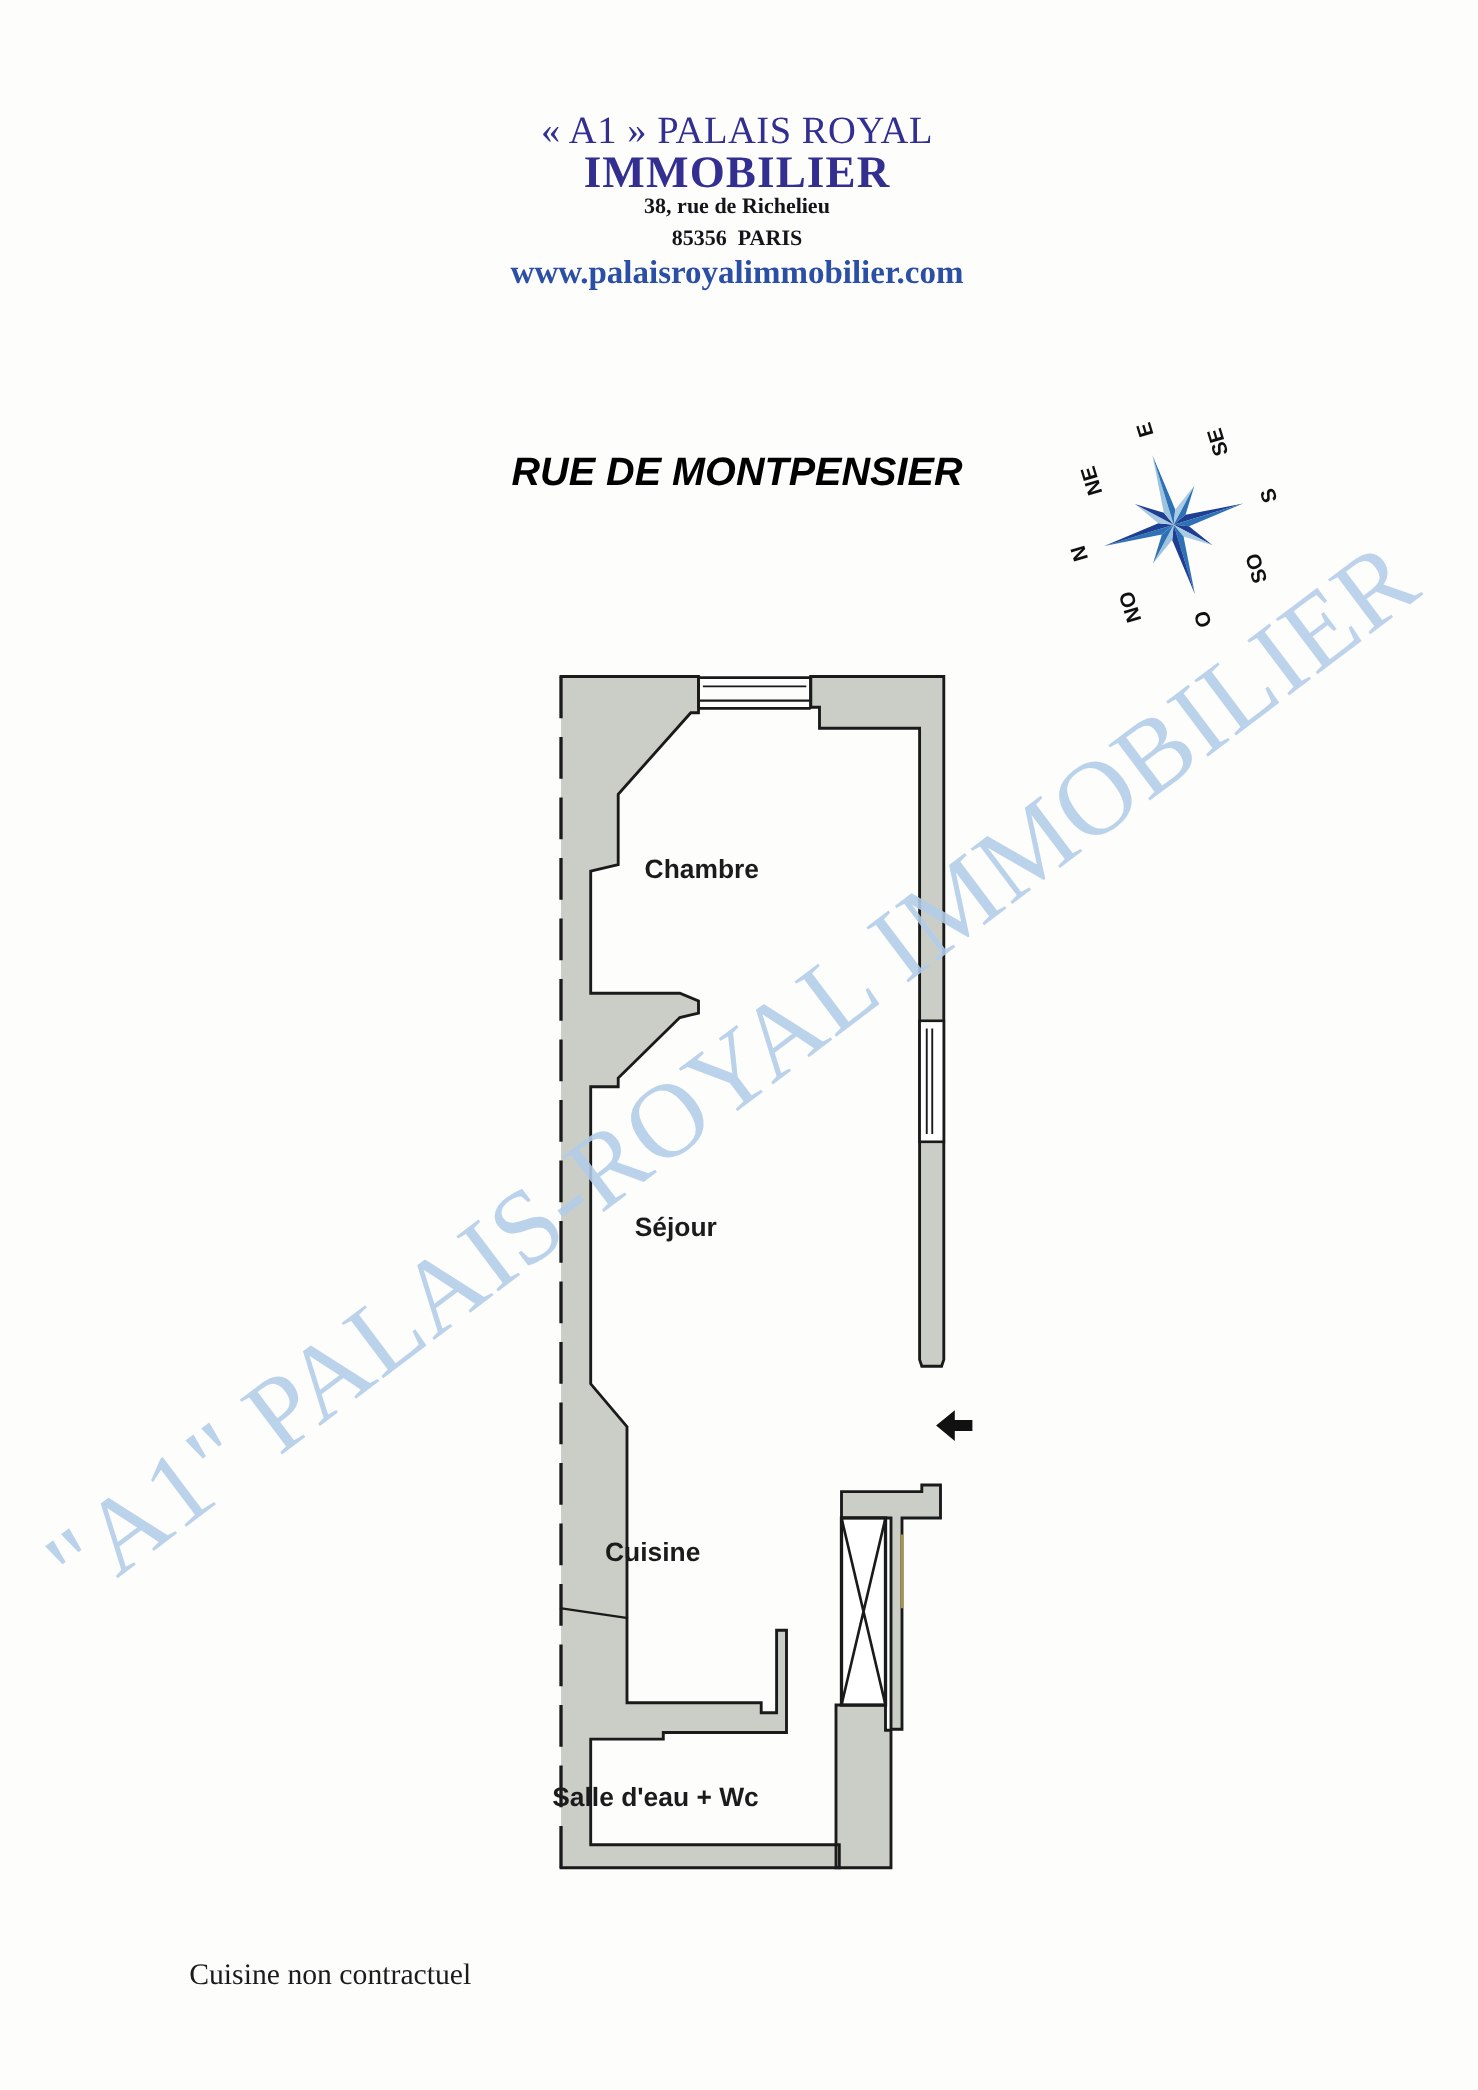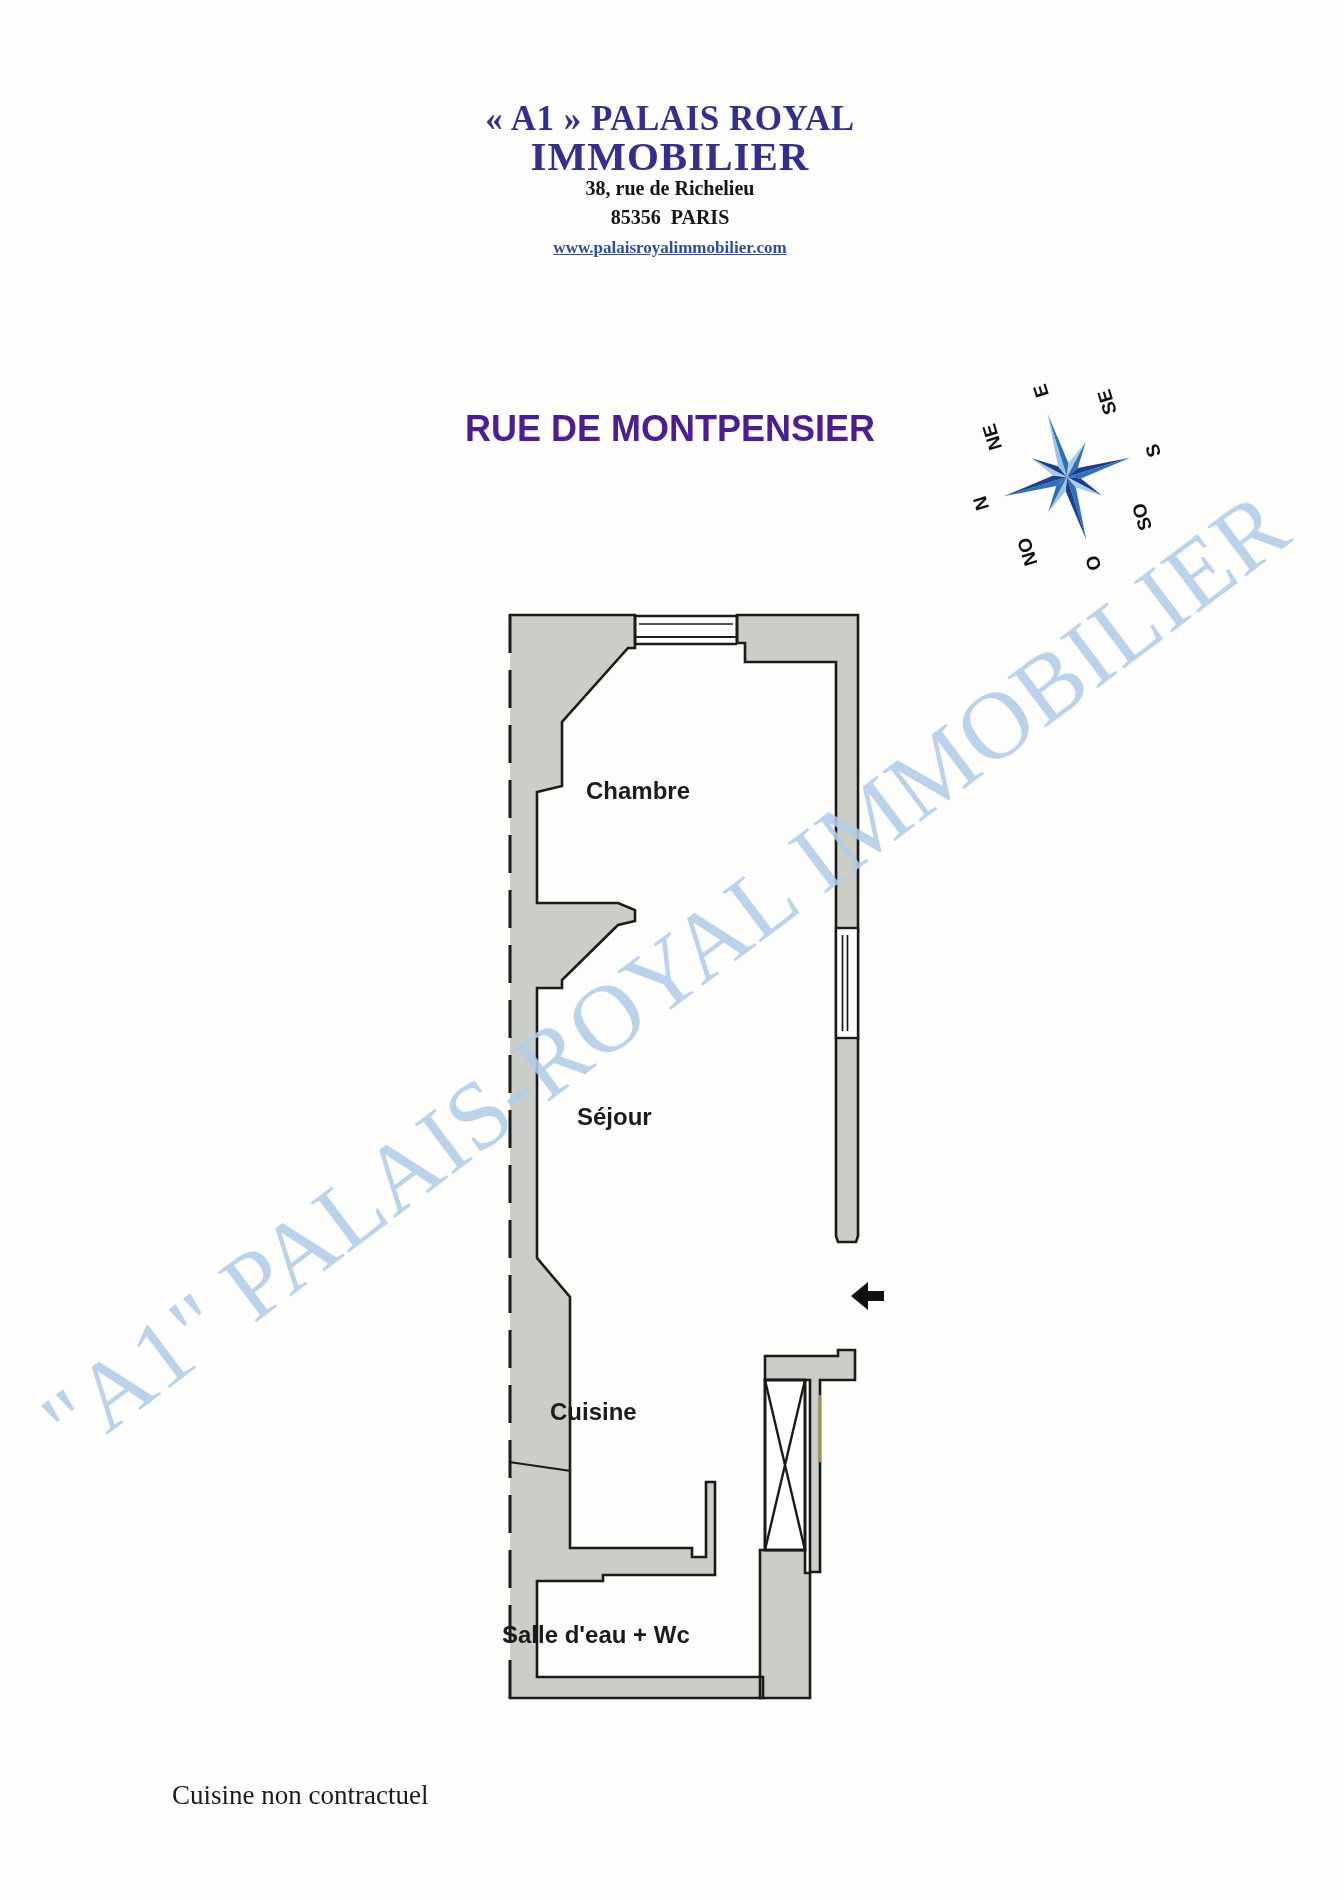--- a/index.html
+++ b/index.html
@@ -1,29 +1,29 @@
 <!DOCTYPE html>
 <html><head>
 <meta charset="utf-8">
 <style>
   html,body{margin:0;padding:0;background:#ffffff;}
   #page{position:relative;width:1344px;height:1900px;background:#fdfdfc;overflow:hidden;
         font-family:"Liberation Serif", serif;}
   .abs{position:absolute;}
   
   #header{left:300px;top:100px;width:740px;text-align:center;color:#14141a;}
-  .brand1{font-size:35px;font-weight:bold;color:#322f90;letter-spacing:.5px;white-space:pre;line-height:38px;}
+  .brand1{font-size:35px;font-weight:normal;color:#322f90;letter-spacing:.5px;white-space:pre;line-height:38px;}
   .brand2{font-size:41px;font-weight:bold;color:#322f90;letter-spacing:1px;white-space:pre;line-height:36px;}
   .addr{font-size:20px;font-weight:bold;white-space:pre;line-height:29px;}
-  .site{display:inline-block;font-size:17px;font-weight:bold;color:#2a4fa4;
-        text-decoration:underline;line-height:31px;}
+  .site{display:inline-block;font-size:30px;font-weight:bold;color:#2a4fa4;
+        line-height:31px;}
   
   #title{left:420px;top:408px;width:500px;text-align:center;
          font-family:"Liberation Sans", sans-serif;font-weight:bold;font-size:36px;
-         color:#4c1d95;letter-spacing:0px;white-space:pre;}
+         color:#000000;letter-spacing:0px;white-space:pre;font-style:italic;}
   
   #watermark{left:-190px;top:918px;width:1710px;text-align:center;
              font-family:"Liberation Serif", serif;font-size:96px;letter-spacing:1px;
              color:#b3cde9;opacity:.88;transform:rotate(-37deg);white-space:nowrap;
              pointer-events:none;}
   
   .room{font-family:"Liberation Sans", sans-serif;font-weight:bold;font-size:24px;
         color:#1b1b1b;text-align:left;white-space:pre;}
   #lbl-chambre{left:586px;top:777px;width:200px;}
   #lbl-sejour {left:577px;top:1103px;width:200px;}

